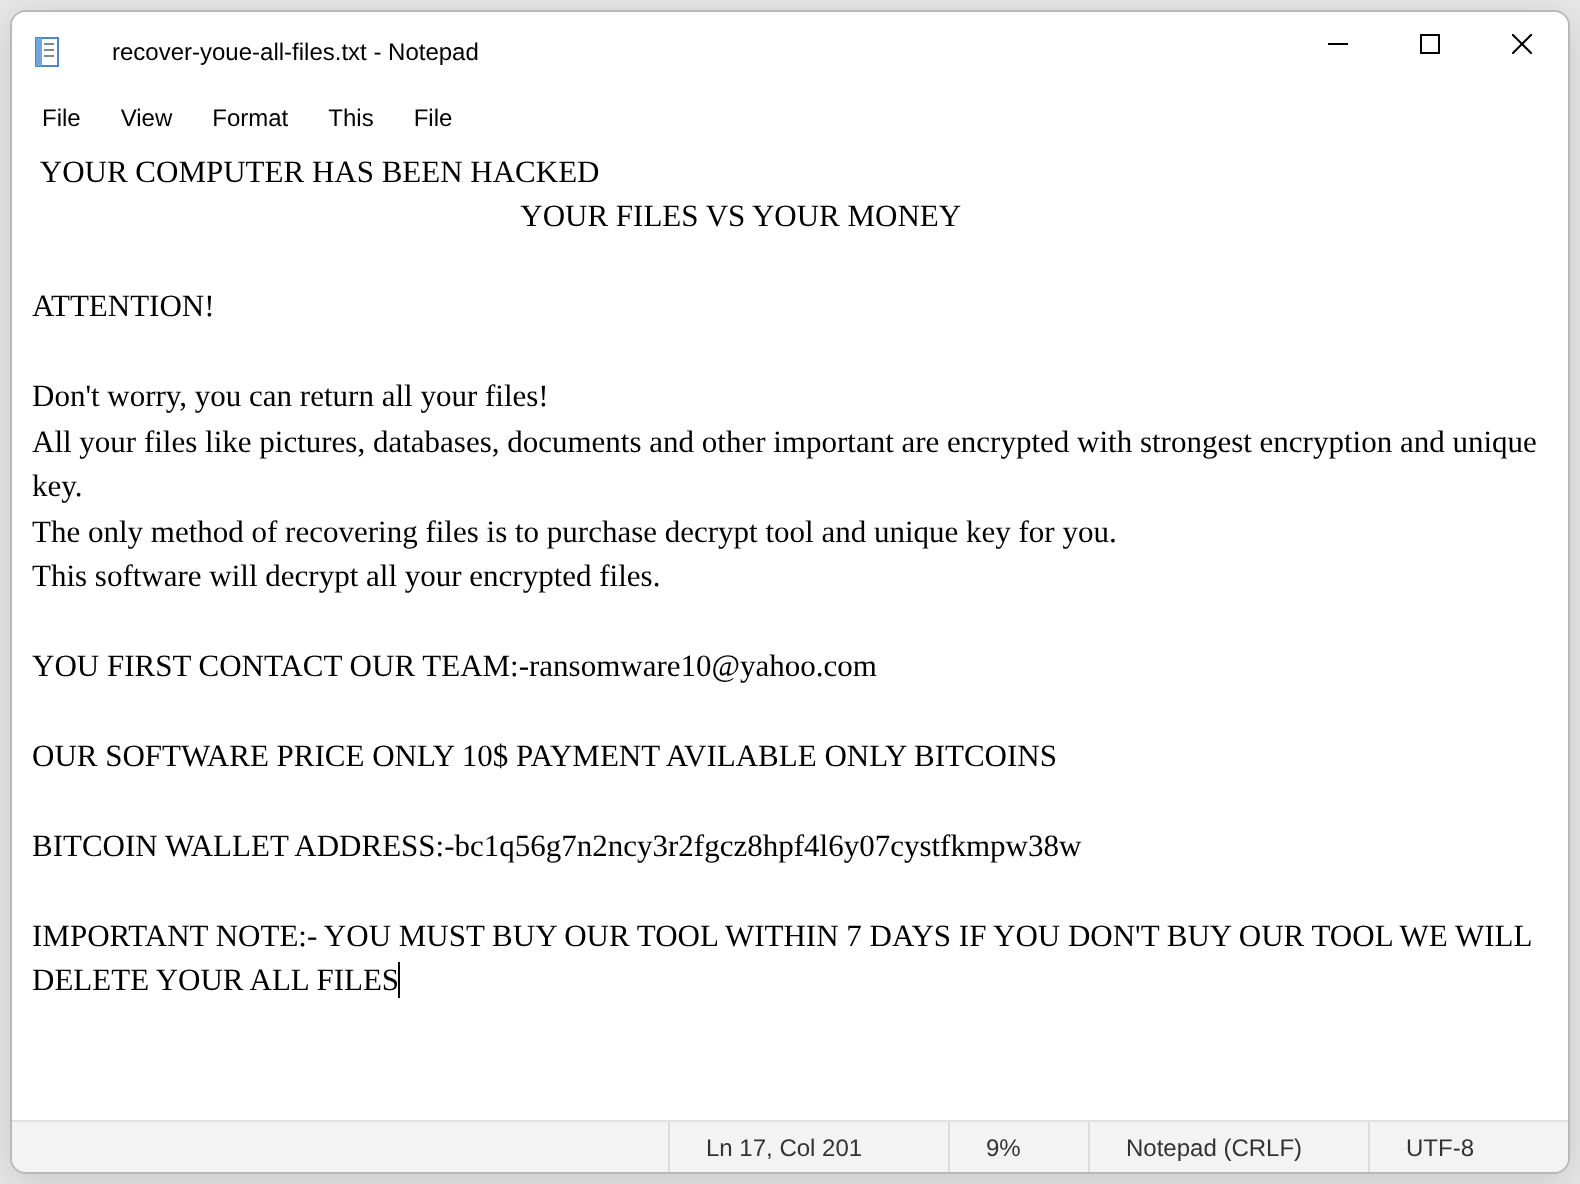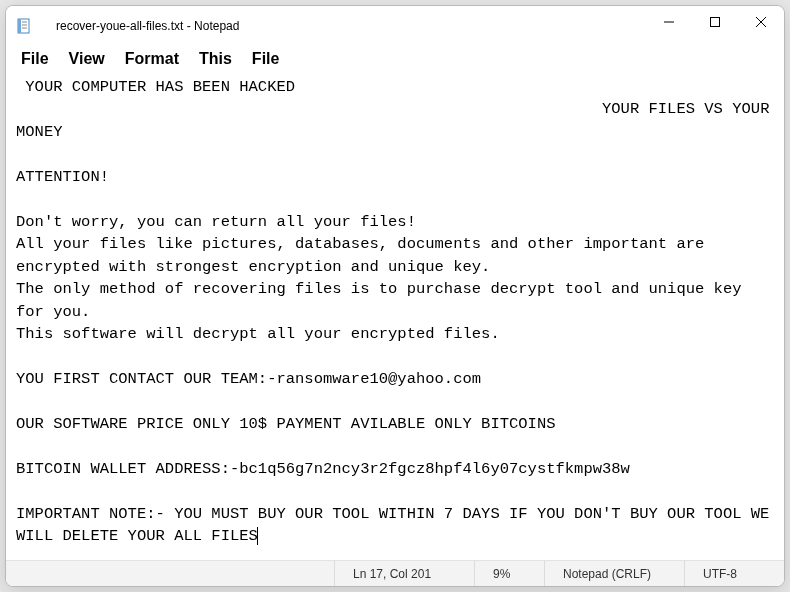--- a/index.html
+++ b/index.html
@@ -73,28 +73,27 @@
       height: 26px;
       display: flex;
       align-items: center;
       padding: 0 6px;
       gap: 2px;
       background: #ffffff;
       position: relative;
       z-index: 1;
     }
     .menu-item {
-      font-size: 16px;
+      font-size: 12px;
       padding: 3px 9px;
-      font-weight: bold;
     }
     .content {
       flex: 1;
       padding: 4px 10px;
-      font-family: Liberation Mono, monospace;
+      font-family: Liberation Serif, serif;
       font-size: 15.5px;
       line-height: 1.45;
       white-space: pre-wrap;
       word-break: break-word;
       color: #000;
       background: #ffffff;
       position: relative;
       z-index: 1;
       overflow: hidden;
     }

